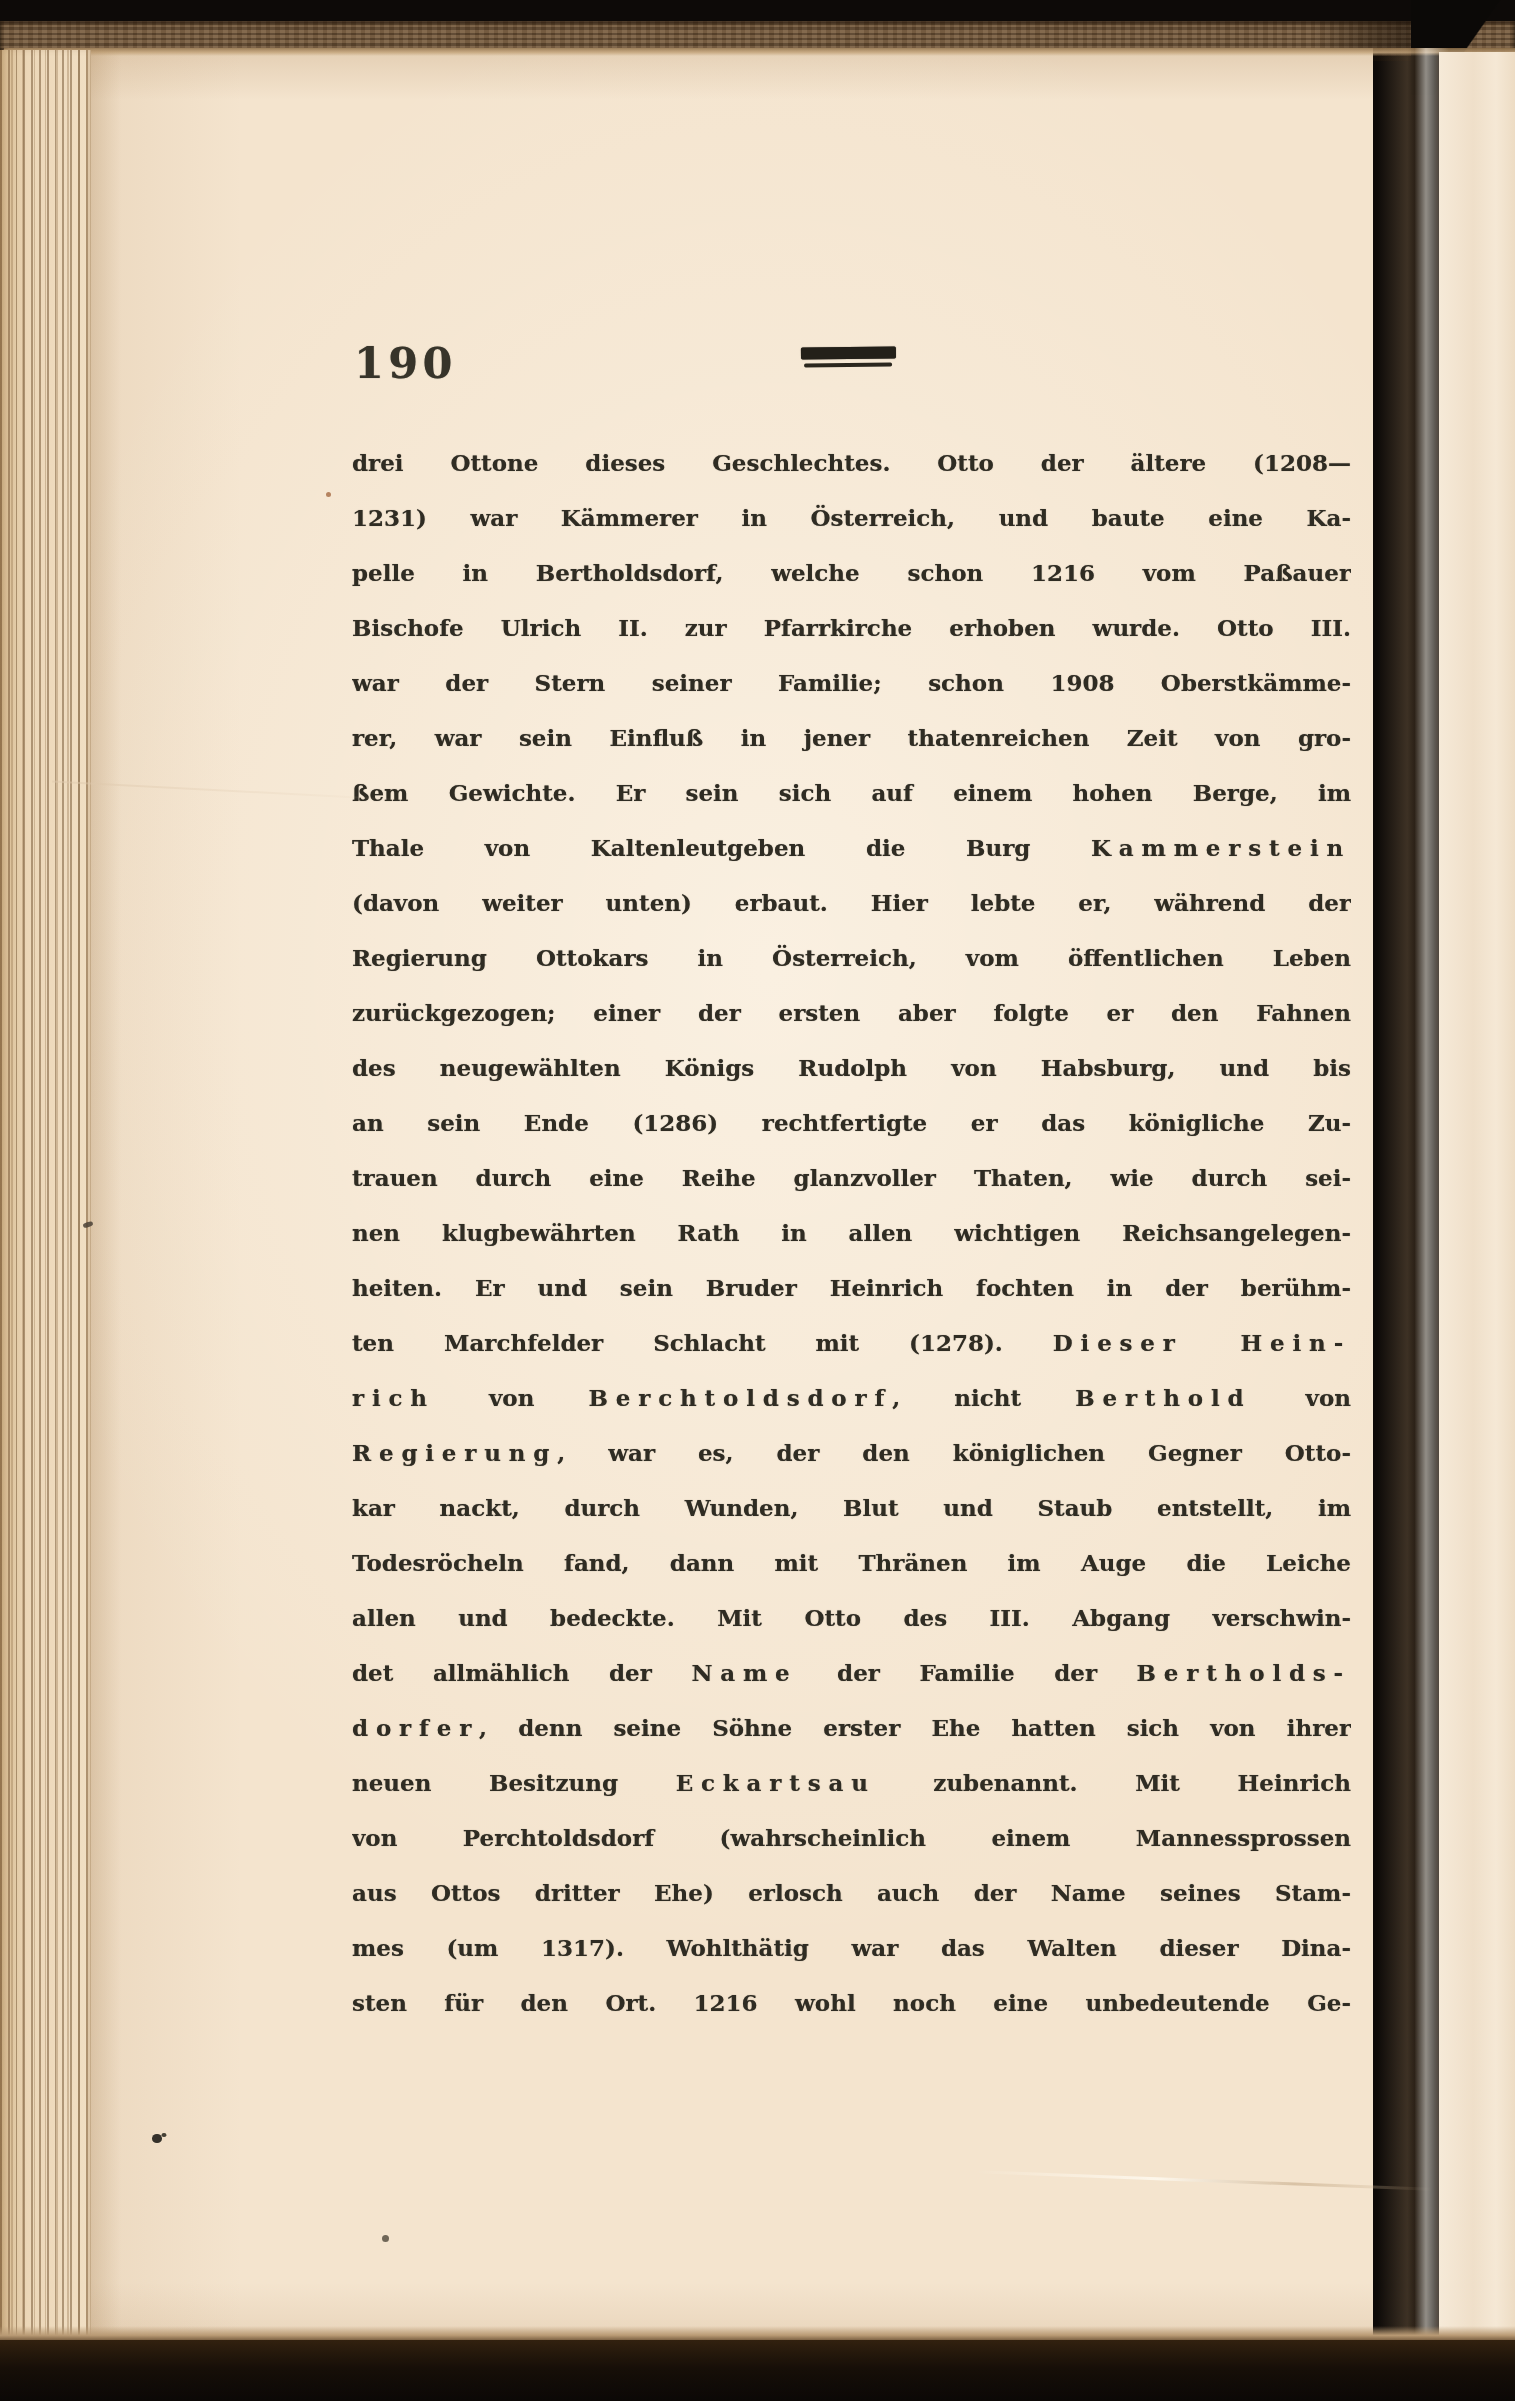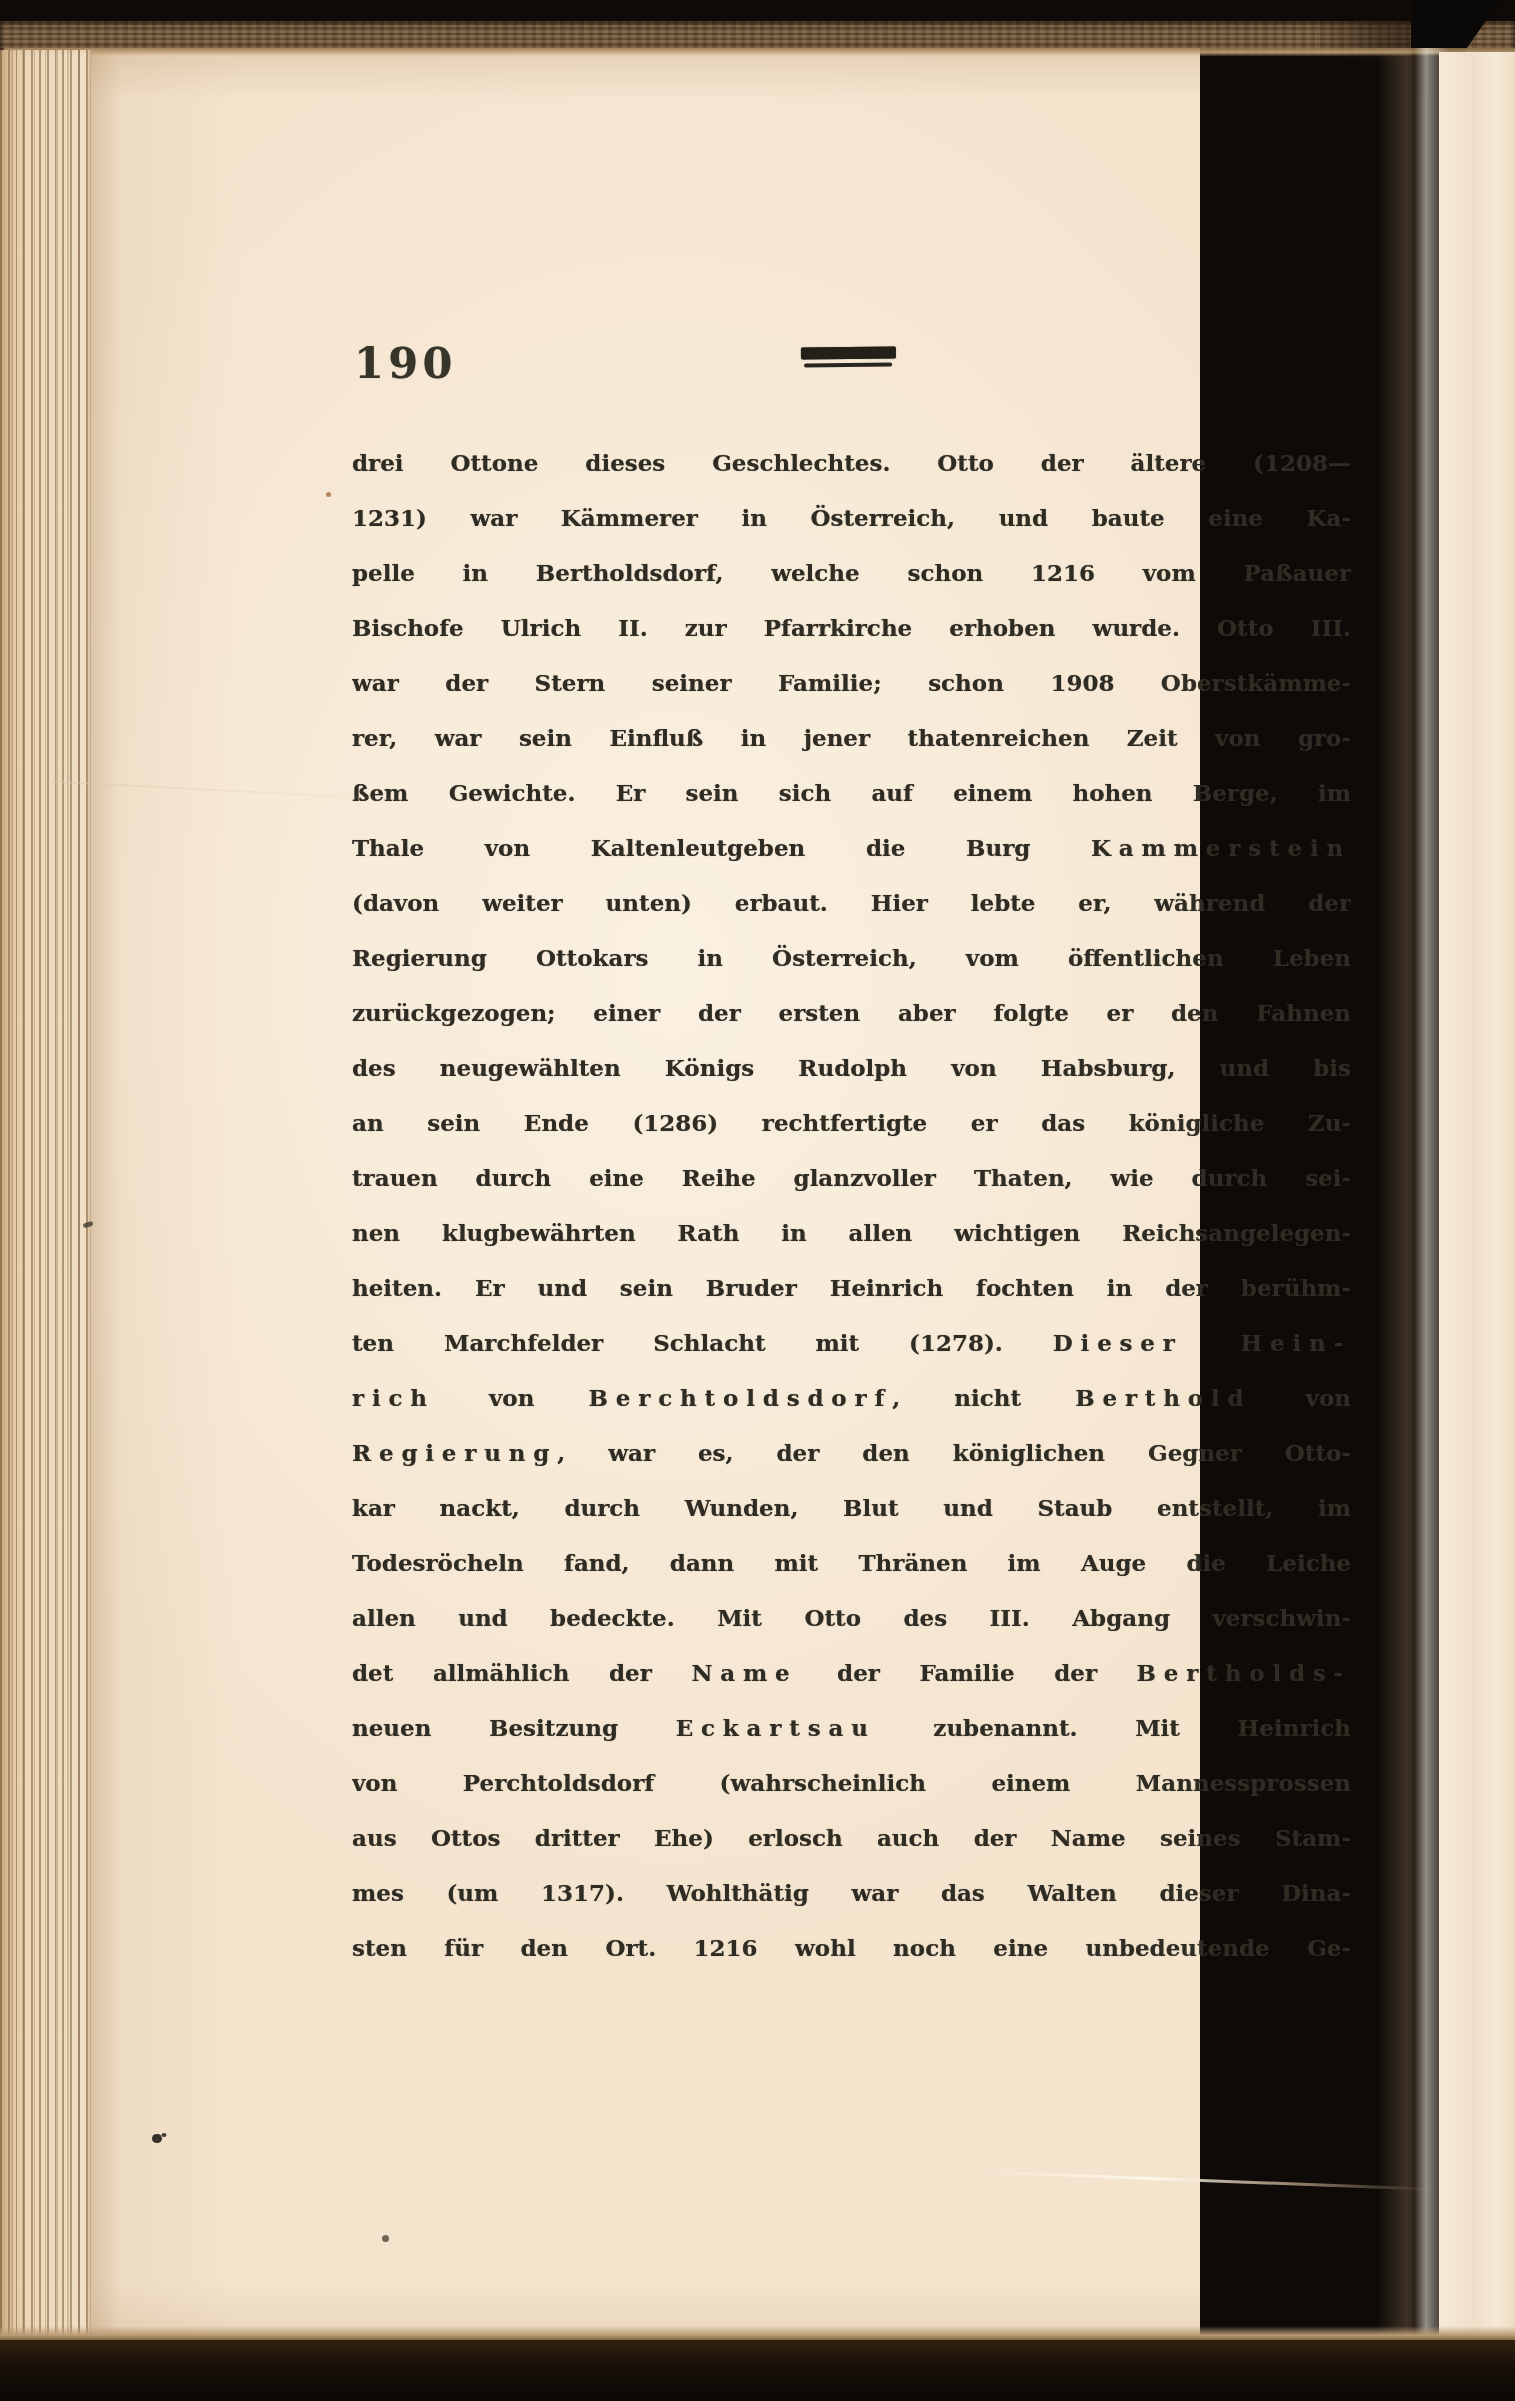--- a/index.html
+++ b/index.html
@@ -11,21 +11,21 @@
          background:
            repeating-linear-gradient(0deg, rgba(0,0,0,.22) 0 2.6px, rgba(255,255,255,.05) 2.6px 5.2px),
            repeating-linear-gradient(90deg, #6d5236 0 4.3px, #7d6245 4.3px 9.5px);
          box-shadow:0 2.6px 3.5px rgba(30,18,8,.6) inset,0 -3.5px 5.2px rgba(0,0,0,.55) inset;}
   .cloth-fold{position:absolute;left:1312px;top:21px;width:155px;height:40px;
          background:linear-gradient(90deg,transparent,rgba(30,20,10,.45) 40%,rgba(20,12,6,.5) 60%,transparent);}
   .corner-dark{position:absolute;right:0;top:0;width:104px;height:95px;
          background:linear-gradient(125deg,#0b0907 52%,rgba(11,9,7,0) 53%);}
 
   
-  .page{position:absolute;left:0;top:48px;width:1200px;height:2295px;
+  .page{position:absolute;left:0;top:48px;width:1373px;height:2295px;
         border-radius:8.6px 0 0 5.2px;
         background:
           radial-gradient(ellipse 1079px 1381px at 56% 40%, rgba(255,250,241,.55), rgba(255,250,241,0) 72%),
           linear-gradient(90deg, rgba(186,148,103,.30) 0px, rgba(186,148,103,.12) 112px, rgba(186,148,103,0) 242px),
           linear-gradient(180deg, rgba(176,138,95,.25) 0px, rgba(176,138,95,0) 52px),
           linear-gradient(0deg, rgba(176,138,95,.18) 0px, rgba(176,138,95,0) 60px),
           #f4e4ce;}
   .page-top-edge{position:absolute;left:3.5px;top:0;width:1512px;height:7.8px;
         background:linear-gradient(180deg,#8f7049,#c4a57c 55%,rgba(196,165,124,0));opacity:.85;}
 
@@ -121,20 +121,21 @@
         <div class="line">trauen durch eine Reihe glanzvoller Thaten, wie durch sei-</div>
         <div class="line">nen klugbewährten Rath in allen wichtigen Reichsangelegen-</div>
         <div class="line">heiten.  Er und sein Bruder Heinrich fochten in der berühm-</div>
         <div class="line">ten Marchfelder Schlacht mit (1278).  <span class="sperr">Dieser Hein-</span></div>
         <div class="line"><span class="sperr">rich</span> von <span class="sperr">Berchtoldsdorf</span>, nicht <span class="sperr">Berthold</span> von</div>
         <div class="line"><span class="sperr">Regierung</span>, war es, der den königlichen Gegner Otto-</div>
         <div class="line">kar nackt, durch Wunden, Blut und Staub entstellt, im</div>
         <div class="line">Todesröcheln fand, dann mit Thränen im Auge die Leiche</div>
         <div class="line">allen und bedeckte.  Mit Otto des III. Abgang verschwin-</div>
         <div class="line">det allmählich der <span class="sperr">Name</span> der Familie der <span class="sperr">Bertholds-</span></div>
+        <div class="line"><span class="sperr">dorfer</span>, denn seine Söhne erster Ehe hatten sich von ihrer</div>
         <div class="line">neuen Besitzung <span class="sperr">Eckartsau</span> zubenannt.  Mit Heinrich</div>
         <div class="line">von Perchtoldsdorf (wahrscheinlich einem Mannessprossen</div>
         <div class="line">aus Ottos dritter Ehe) erlosch auch der Name seines Stam-</div>
         <div class="line">mes (um 1317).  Wohlthätig war das Walten dieser Dina-</div>
         <div class="line">sten für den Ort.  1216 wohl noch eine unbedeutende Ge-</div>
       </div>
 
     <div class="crease2"></div>
     <div class="crease"></div>
     <div class="speck s1"></div>

